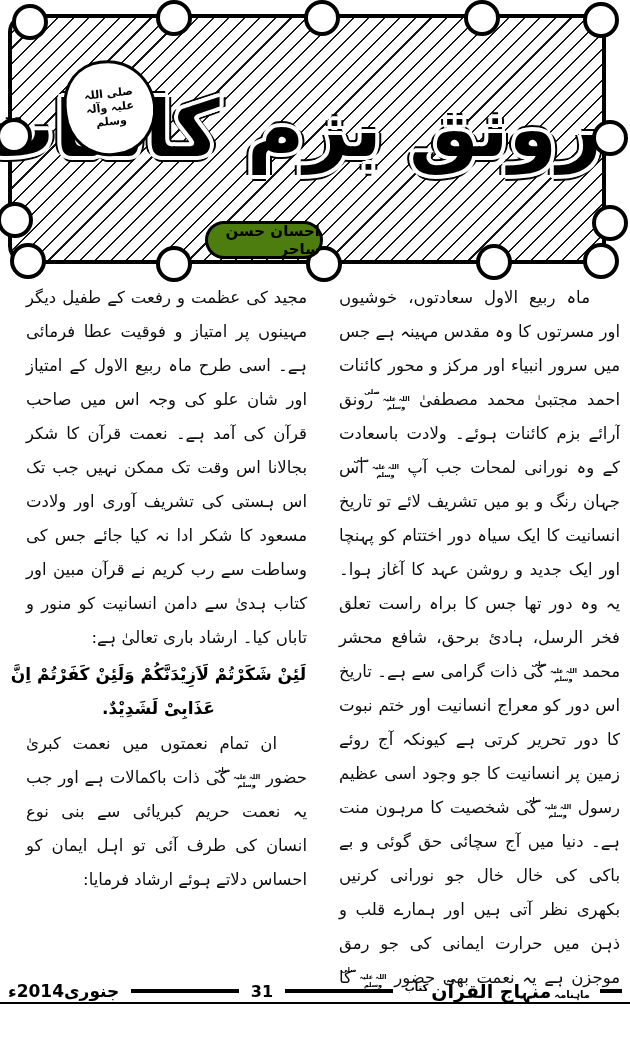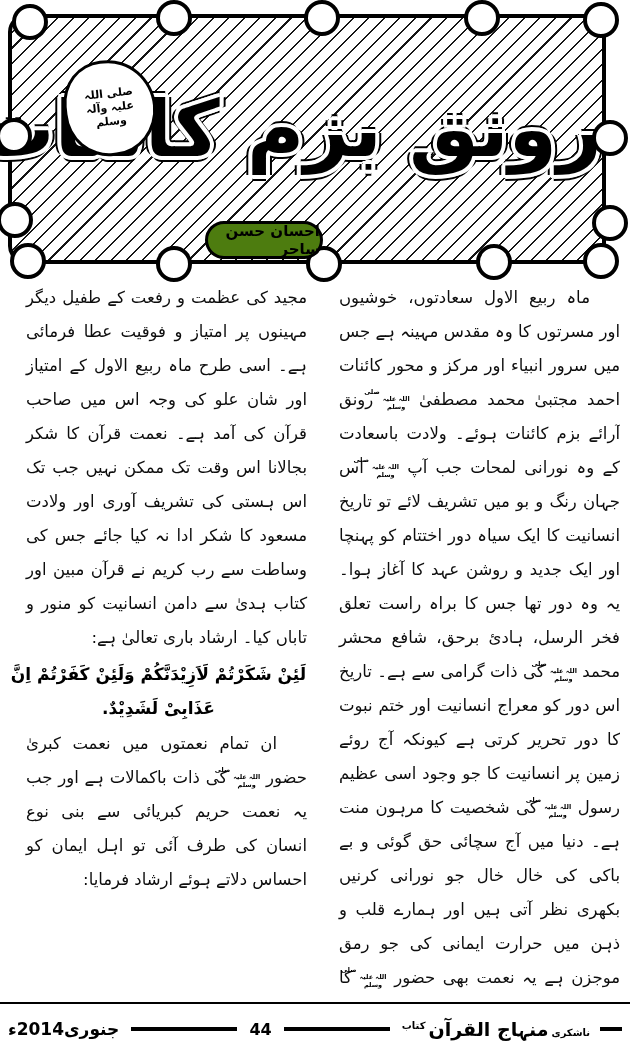--- a/index.html
+++ b/index.html
@@ -58,21 +58,21 @@
   }
   .pbuh{
     display:inline-block;width:27px;font-size:6.5px;line-height:1.15;
     text-align:center;vertical-align:-4px;font-weight:bold;color:#000;
   }
   
   .footer-rule{
     position:absolute;left:0;right:0;top:1002px;border-top:2px solid #000;
   }
   .footer-row{
-    position:absolute;left:8px;right:8px;top:1012px;height:34px;
+    position:absolute;left:8px;right:8px;top:974px;height:34px;
     display:flex;direction:ltr;align-items:center;
   }
   .f-date{font-size:17px;font-weight:bold;white-space:nowrap;direction:rtl;}
   .f-bar{height:4px;background:#000;flex:1;margin:0 12px;}
   .f-bar-short{height:4px;background:#000;width:22px;margin-left:10px;}
   .f-page{font-size:16px;font-weight:bold;}
   .f-mag{direction:rtl;white-space:nowrap;display:flex;align-items:baseline;gap:3px;}
   .f-mag .pre{font-size:10px;font-weight:bold;}
   .f-mag .name{font-size:19px;font-weight:bold;}
   .f-mag .city{font-size:10px;font-weight:bold;position:relative;top:-7px;}
@@ -117,21 +117,21 @@
     <div class="ayah">لَئِنْ شَکَرْتُمْ لَاَزِیْدَنَّکُمْ وَلَئِنْ کَفَرْتُمْ اِنَّ عَذَابِیْ لَشَدِیْدٌ.</div>
     <p class="para indent">ان تمام نعمتوں میں نعمت کبریٰ حضور <span class="pbuh">صلی اللہ علیہ وسلم</span> کی ذات باکمالات ہے اور جب یہ نعمت حریم کبریائی سے بنی نوع انسان کی طرف آئی تو اہل ایمان کو احساس دلاتے ہوئے ارشاد فرمایا:</p>
 
   </div>
 </div>
 
 <div class="footer-rule"></div>
 <div class="footer-row">
   <span class="f-date">جنوری2014ء</span>
   <div class="f-bar"></div>
-  <span class="f-page">44</span>
+  <span class="f-page">31</span>
   <div class="f-bar"></div>
   <span class="f-mag">
-    <span class="pre">ناشکری</span>
+    <span class="pre">ماہنامہ</span>
     <span class="name">منہاج القرآن</span>
     <span class="city">کتاب</span>
   </span>
   <div class="f-bar-short"></div>
 </div>
 
 </body></html>

